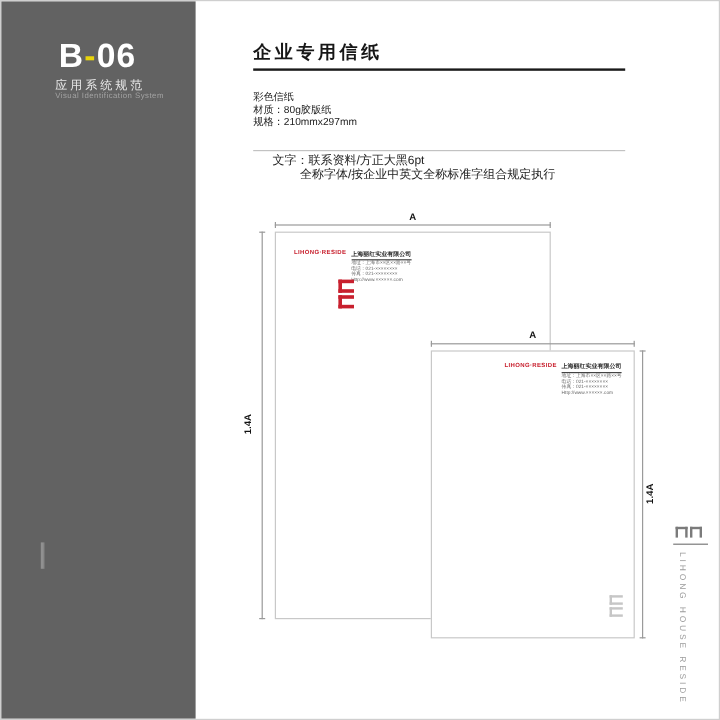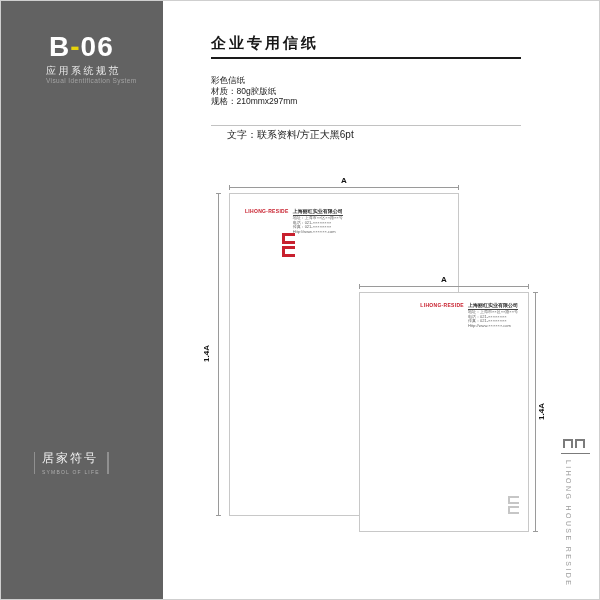--- a/index.html
+++ b/index.html
@@ -73,40 +73,37 @@
 
 <div id="canvas">
 
   <div class="gray-panel">
     <div class="code"><span>B</span><span class="dash">-</span><span>06</span></div>
     <div class="sub-cn">应用系统规范</div>
     <div class="sub-en">Visual Identification System</div>
 
     <div class="panel-footer">
       <div class="pf-bar"></div>
-      <div class="pf-block">
-        <div class="pf-cn">居家符号</div>
-        <div class="pf-en">SYMBOL OF LIFE</div>
-      </div>
       <div class="pf-bar"></div>
       <div class="pf-bar"></div>
     </div>
   </div>
 
   <div class="page-title">企业专用信纸</div>
   <div class="title-rule"></div>
 
   <div class="specs">
     <div class="spec-row">彩色信纸</div>
     <div class="spec-row"><span>材质：</span><span>80g胶版纸</span></div>
     <div class="spec-row"><span>规格：</span><span>210mmx297mm</span></div>
   </div>
   <div class="spec-divider"></div>
   <div class="text-block">
     <div class="spec-row"><span>文字：</span><span>联系资料/方正大黑6pt</span></div>
+    <div class="spec-row text-indent">全称字体/按企业中英文全称标准字组合规定执行</div>
   </div>
 
   <div class="page page1">
     <div class="lh-header lh-h1">
       <div class="lh-logo">LIHONG·RESIDE</div>
       <div>
         <div class="lh-company">上海丽红实业有限公司</div>
         <div class="lh-contact">地址：上海市××区××路××号</div>
         <div class="lh-contact">电话：021-××××××××</div>
         <div class="lh-contact">传真：021-××××××××</div>

